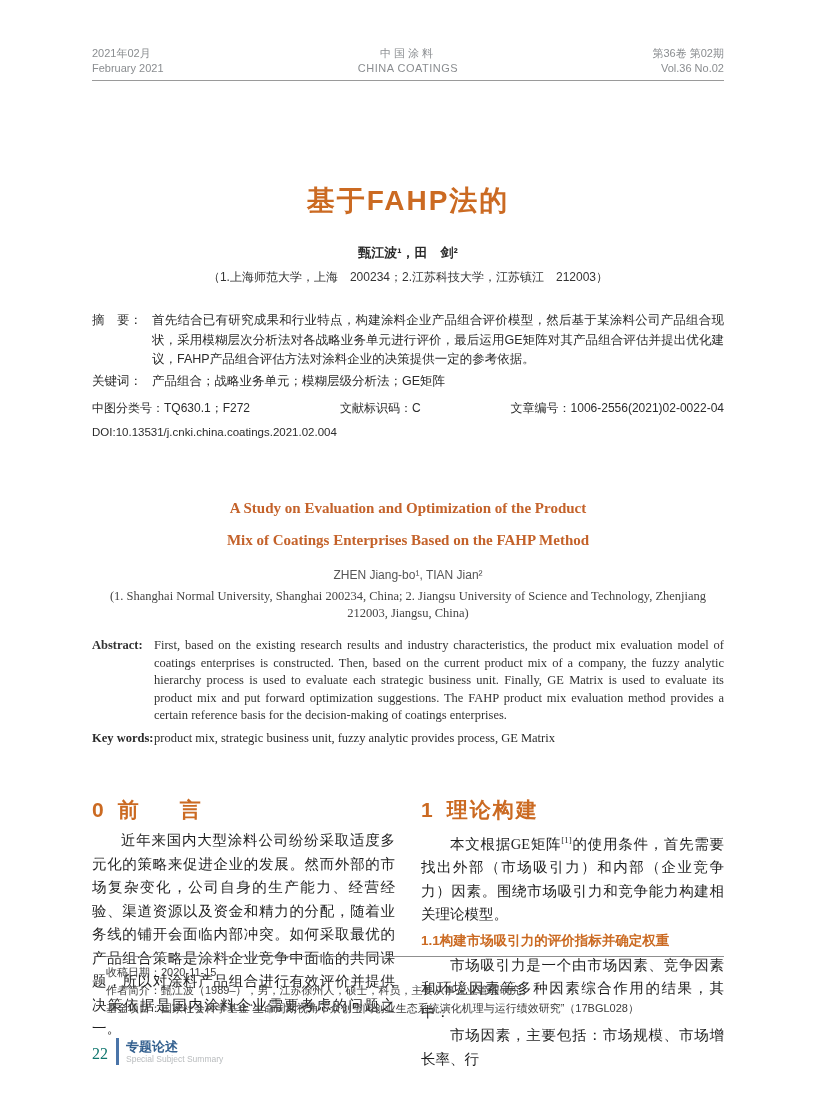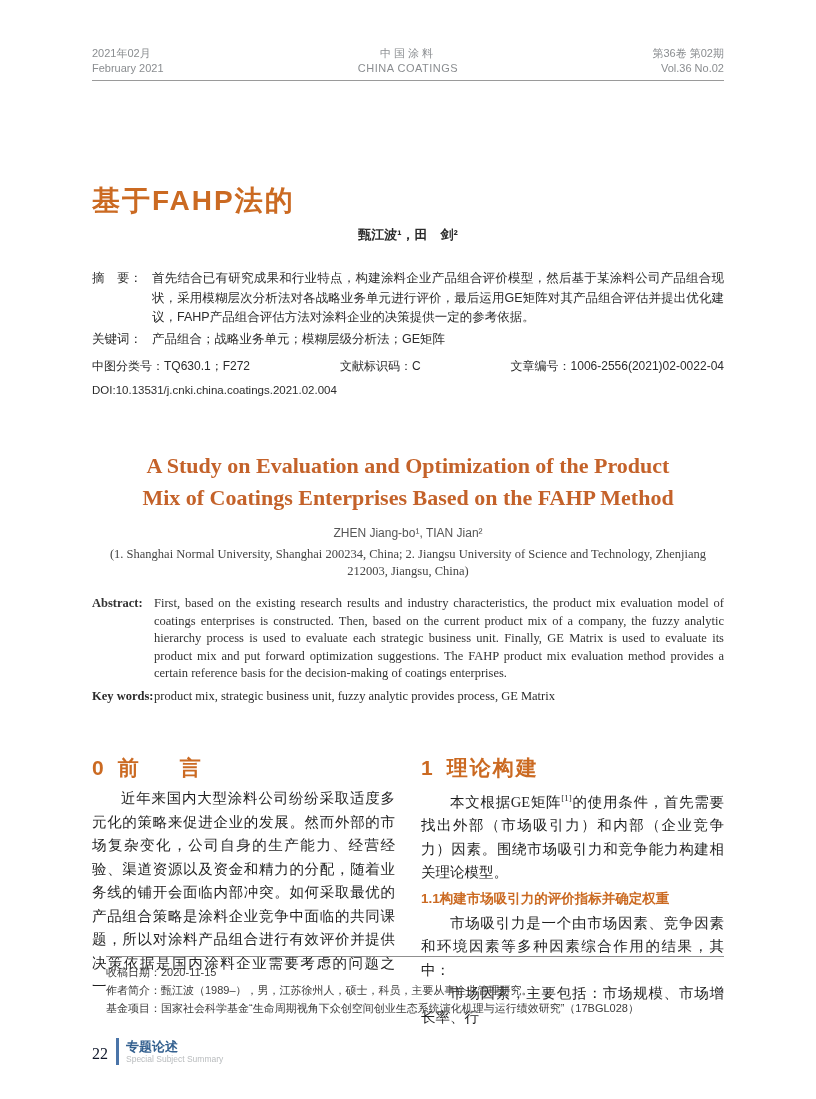--- a/index.html
+++ b/index.html
@@ -25,45 +25,46 @@
   }
   .jheader .col { display:flex; flex-direction:column; }
   .jheader .c-left  { text-align:left;  }
   .jheader .c-mid   { text-align:center; letter-spacing:3px; }
   .jheader .c-mid .en { letter-spacing:0.5px; }
   .jheader .c-right { text-align:right; }
 
   
   .title-cn {
     margin-top:100px;
+    text-align:center;
     color:#cb6a22;
     font-weight:bold;
     font-size:28px; line-height:40px;
     letter-spacing:2px;
   }
-  .authors-cn { margin-top:5px; text-align:center; font-size:13px; font-weight:bold; }
+  .authors-cn { margin-top:23px; text-align:center; font-size:13px; font-weight:bold; }
   .affil-cn { margin-top:7px; text-align:center; font-size:12px; color:#333; }
 
   
   .hang { position:relative; text-align:justify; }
   .hang .label { position:absolute; left:0; top:0; white-space:nowrap; }
   .abstract-cn { margin-top:25px; font-size:12.5px; line-height:19.5px; padding-left:60px; }
   .kw-cn { margin-top:2px; font-size:12.5px; line-height:19.5px; padding-left:60px; }
   .class-row {
     margin-top:9px; font-size:12px;
     display:flex; justify-content:space-between;
   }
   .doi { margin-top:9px; font-size:11.5px; }
 
   
   .title-en {
     margin-top:54px; text-align:center;
     font-family:"Liberation Serif","DejaVu Serif",serif;
     font-weight:bold; color:#c4622a;
-    font-size:22px; line-height:32px;
+    font-size:15px; line-height:32px;
   }
   .authors-en { margin-top:12px; text-align:center; font-size:12px; color:#555; }
   .affil-en {
     margin:6px auto 0 auto; max-width:600px; text-align:center;
     font-family:"Liberation Serif","DejaVu Serif",serif;
     font-size:12.5px; line-height:17px; color:#444;
   }
 
   
   .abstract-en {
@@ -107,21 +108,21 @@
     font-size:11px; line-height:18px; color:#3a3a3a;
   }
 
   
   .pfooter {
     position:absolute; left:92px; top:1038px;
     display:flex; align-items:center;
   }
   .pfooter .pagenum {
     font-family:"Liberation Serif","DejaVu Serif",serif;
-    font-size:16px; color:#0f172a; margin-right:8px; margin-top:4px;
+    font-size:16px; color:#0f766e; margin-right:8px; margin-top:4px;
   }
   .pfooter .bar { width:3px; height:27px; background:#4a74a8; margin-right:7px; }
   .pfooter .labels { display:flex; flex-direction:column; justify-content:flex-end; }
   .pfooter .cn { font-size:13px; font-weight:bold; color:#33608f; line-height:15px; }
   .pfooter .en { font-size:8.5px; color:#b9bcbe; line-height:11px; }
 </style>
 </head>
 <body>
 
 <div class="page">
@@ -141,20 +142,21 @@
     </div>
   </div>
 
   <div class="content">
 
     <h1 class="title-cn">
       <div>基于FAHP法的</div>
     </h1>
 
     <div class="authors-cn">甄江波¹，田　剑²</div>
+    <div class="affil-cn">（1.上海师范大学，上海　200234；2.江苏科技大学，江苏镇江　212003）</div>
 
     <div class="abstract-cn hang">
       <span class="label">摘　要：</span>
       <span>首先结合已有研究成果和行业特点，构建涂料企业产品组合评价模型，然后基于某涂料公司产品组合现状，采用模糊层次分析法对各战略业务单元进行评价，最后运用GE矩阵对其产品组合评估并提出优化建议，FAHP产品组合评估方法对涂料企业的决策提供一定的参考依据。</span>
     </div>
     <div class="kw-cn hang">
       <span class="label">关键词：</span>
       <span>产品组合；战略业务单元；模糊层级分析法；GE矩阵</span>
     </div>
 

